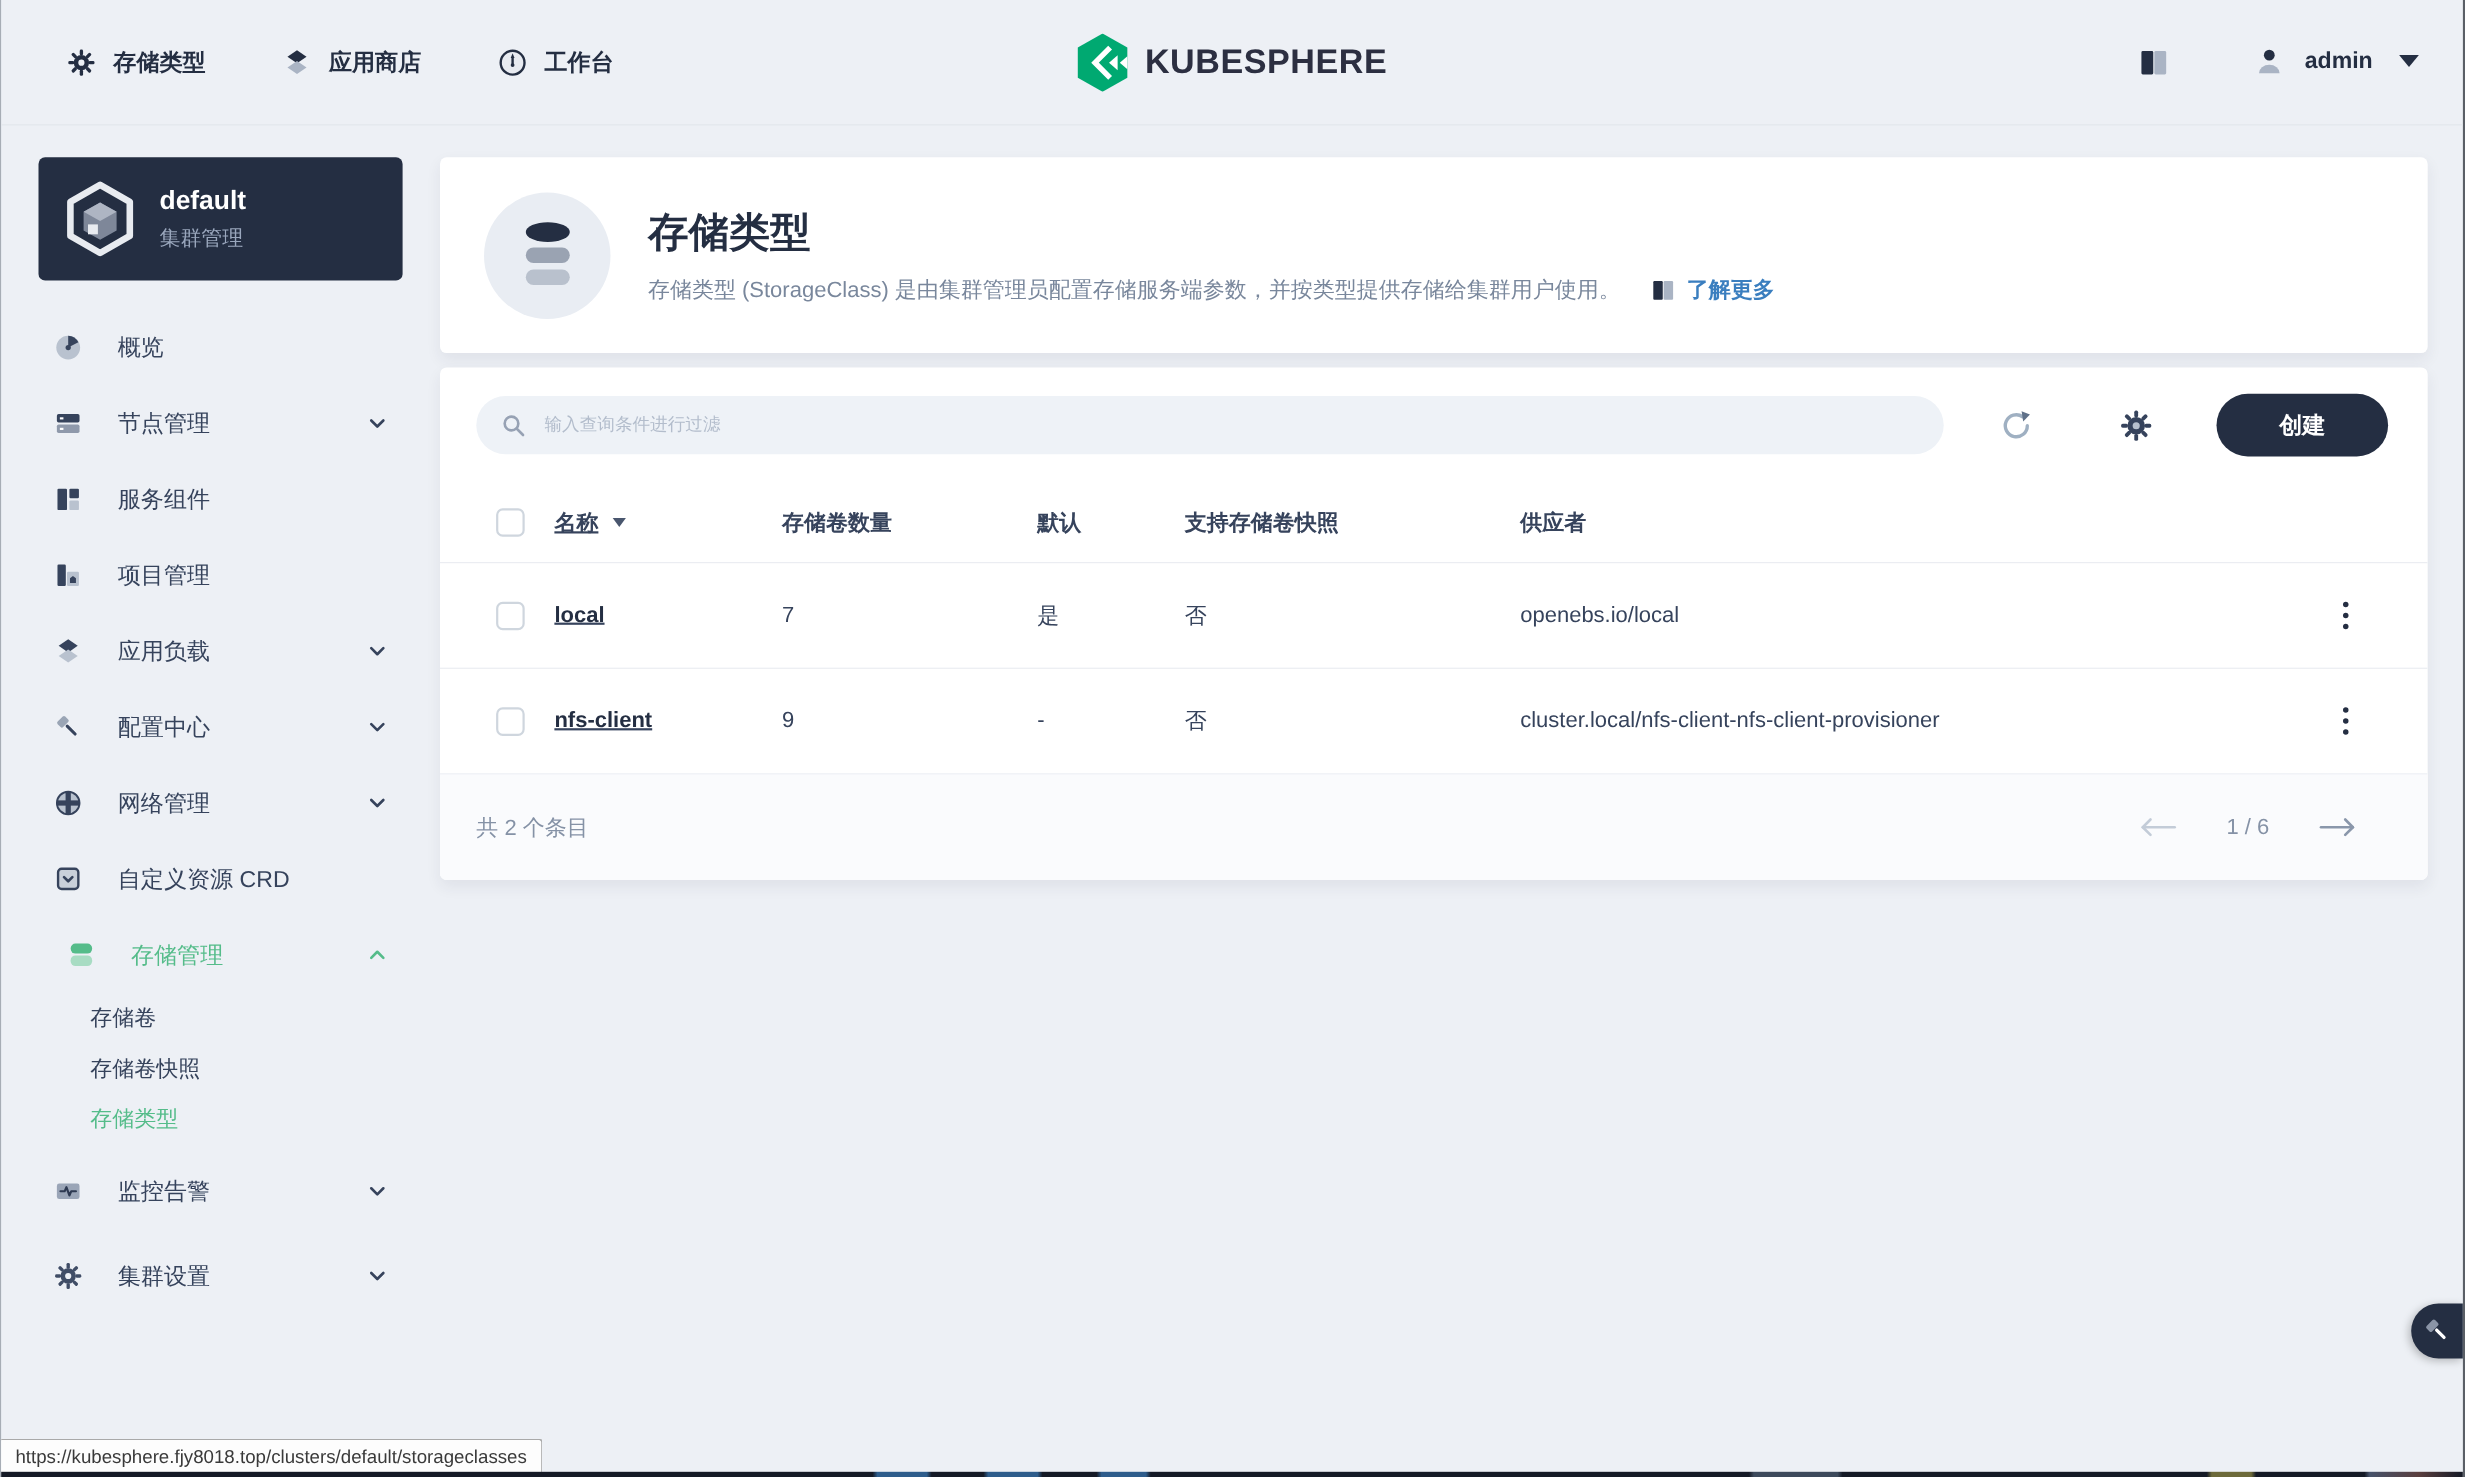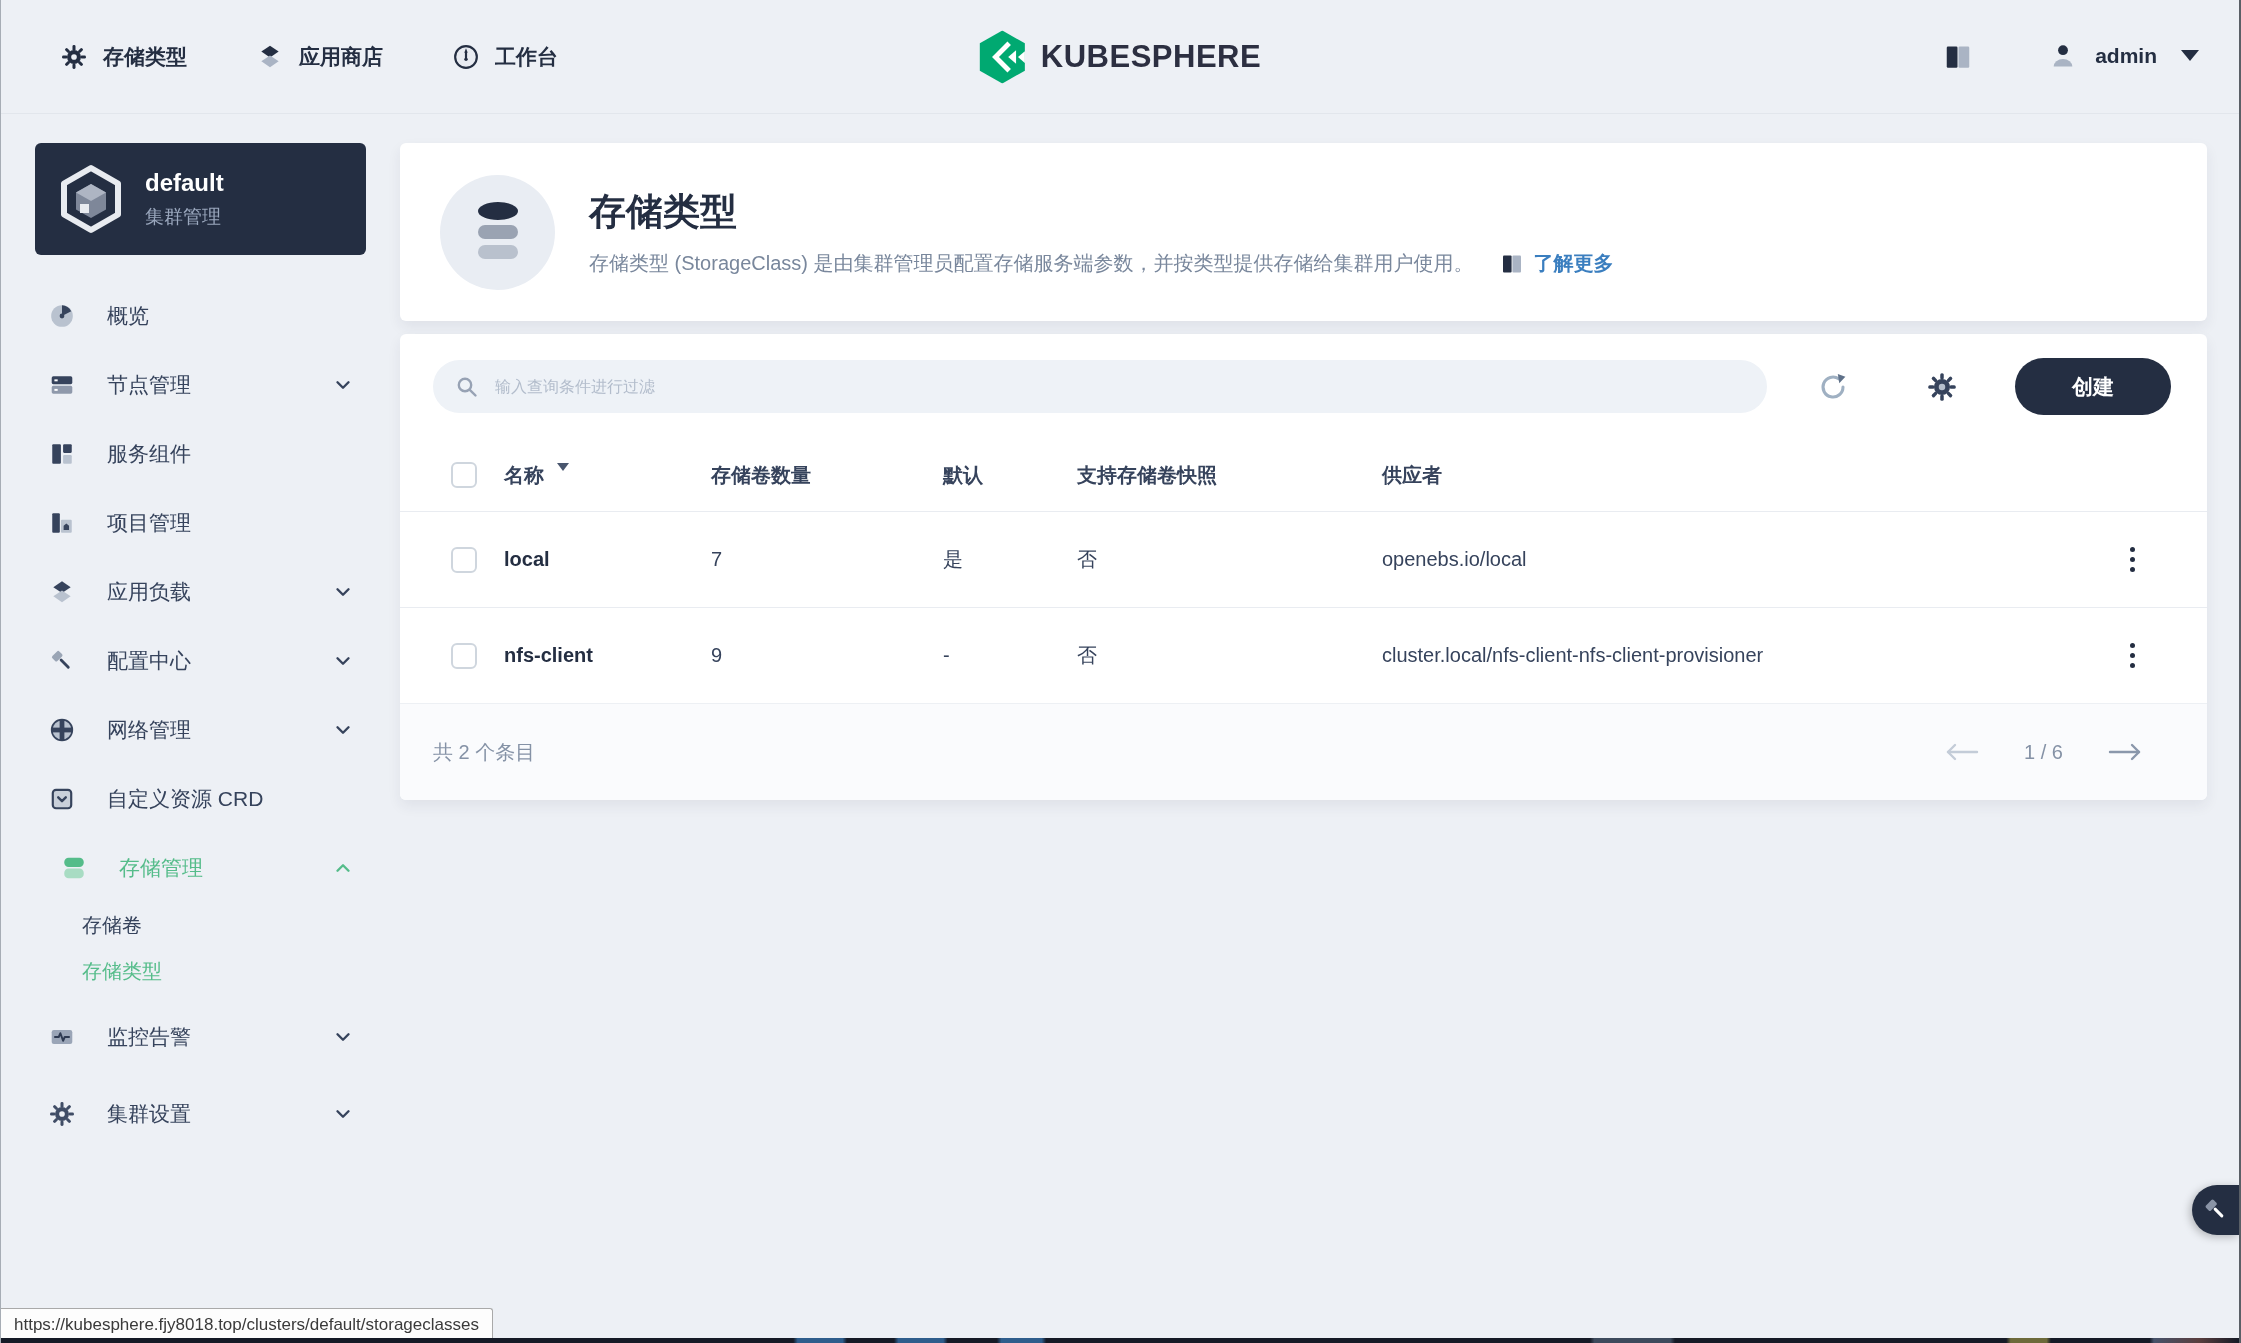--- a/index.html
+++ b/index.html
@@ -55,21 +55,21 @@
   .icon-btn{cursor:pointer;display:flex;align-items:center;}
   .tb-refresh{margin-left:50px;}
   .tb-gear{margin-left:78px;}
   .btn-create{margin-left:58px;width:156px;height:57px;border-radius:29px;background:#242e42;color:#fff;
     font-size:21px;font-weight:700;border:none;cursor:pointer;font-family:inherit;flex-shrink:0;}
 
   .trow{display:flex;align-items:center;}
   .thead{height:72px;font-weight:700;color:#36435c;font-size:20px;}
   .tbody-row{height:95px;border-top:1px solid #e9ecf1;font-size:20px;color:#36435c;}
   .c-check{flex:0 0 104px;display:flex;padding-left:51px;box-sizing:border-box;}
-  .c-name{flex:0 0 207px;display:flex;align-items:flex-start;gap:12px;}
+  .c-name{flex:0 0 207px;display:flex;align-items:center;gap:12px;text-decoration:underline;}
   .c-count{flex:0 0 232px;}
   .c-default{flex:0 0 134px;}
   .c-snap{flex:0 0 305px;}
   .c-prov{flex:1;}
   .c-act{flex:0 0 150px;display:flex;justify-content:center;}
   .cell-name{font-weight:700;color:#242e42;}
   .cbx{width:26px;height:26px;border:2px solid #cfd6de;border-radius:6px;background:#fff;cursor:pointer;box-sizing:border-box;}
   .kebab{display:flex;flex-direction:column;gap:5px;cursor:pointer;padding:6px;}
   .kebab span{width:5px;height:5px;border-radius:50%;background:#242e42;}
 
@@ -272,20 +272,23 @@
           <span class="mi-label">存储管理</span>
           <svg width="22" height="22" viewBox="0 0 24 24">
             <polyline points="6,15 12,9 18,15" fill="none" stroke="#55bc8a" stroke-width="2.6" stroke-linecap="round" stroke-linejoin="round"></polyline>
           </svg>
         </div>
 
         <div class="submenu">
           <div class="menu-sub">
             <span>存储卷</span>
           </div>
+          <div class="menu-sub">
+            <span>存储卷快照</span>
+          </div>
           <div class="menu-sub active">
             <span>存储类型</span>
           </div>
         </div>
         <div class="menu-gap"></div>
 
         <div class="menu-item">
           <svg width="26" height="26" viewBox="0 0 24 24">
             <rect x="2.5" y="5.5" width="19" height="13" rx="2" fill="#9aa5b7"></rect>
             <polyline points="5.5,12 9,12 10.5,8.5 13,15.5 14.5,12 18.5,12" fill="none" stroke="#2e3a52" stroke-width="1.8" stroke-linecap="round" stroke-linejoin="round"></polyline>

